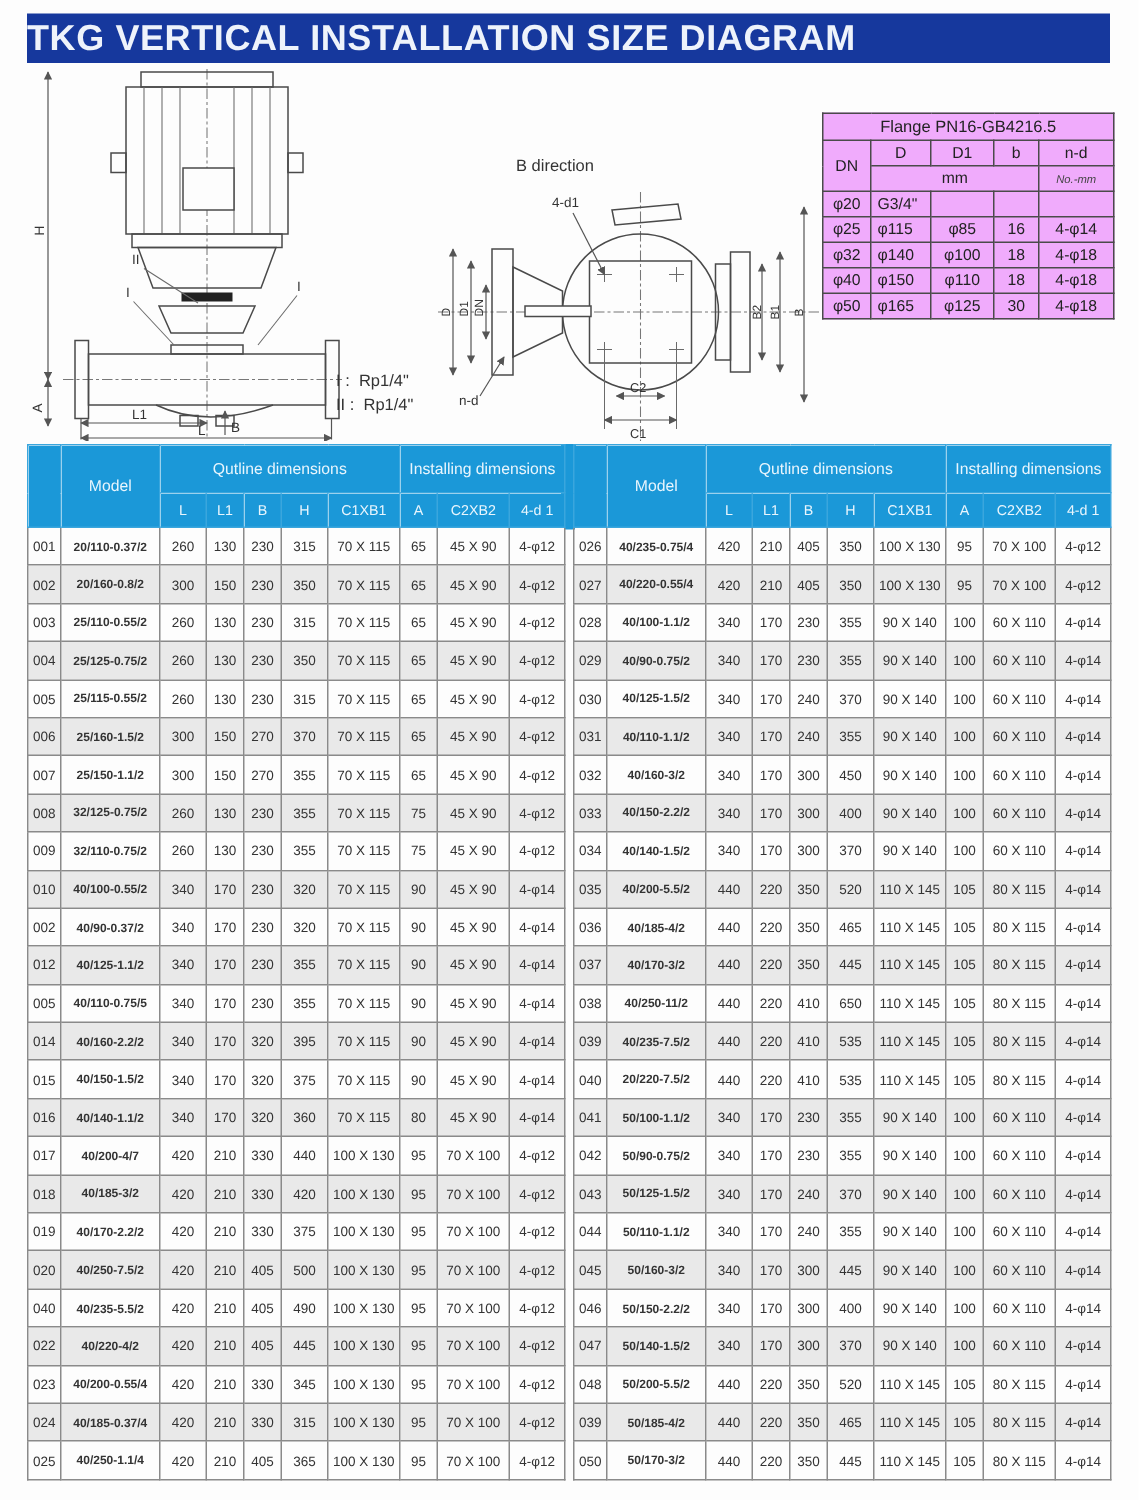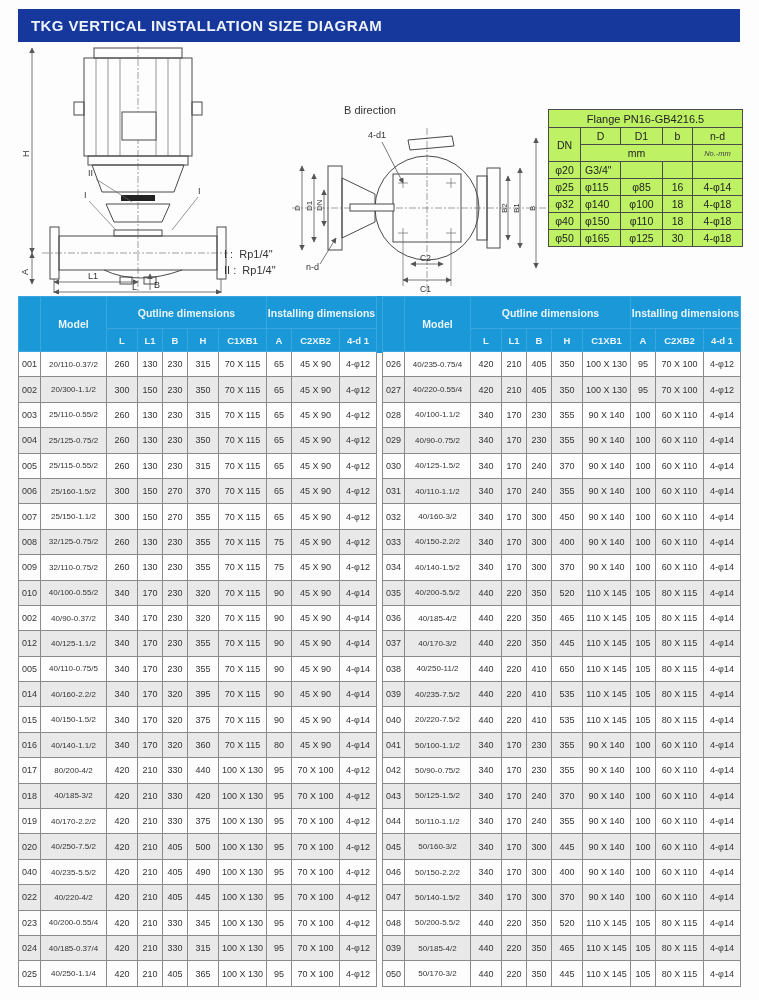--- a/index.html
+++ b/index.html
@@ -7,73 +7,73 @@
   body {
     width:759px; height:1000px;
     font-family:"Liberation Sans", sans-serif;
     position:relative; overflow:hidden;
   }
   .page { position:relative; width:759px; height:1000px; background:#fdfdfd; }
 
   .title-bar {
     position:absolute; left:18px; top:9px; width:722px; height:33px;
     background:#16389d; color:#eef3fb;
-    font-size:15px; font-weight:bold; line-height:33px;
-    padding-left:13px; letter-spacing:0.4px;
+    font-size:24px; font-weight:bold; line-height:33px;
+    letter-spacing:0.4px;
   }
 
   svg { position:absolute; }
   svg text { font-family:"Liberation Sans", sans-serif; fill:#333; }
   .draw { stroke:#4a4a4a; fill:none; stroke-width:1; }
   .thin { stroke:#6a6a6a; fill:none; stroke-width:0.7; }
   .dim  { stroke:#555; fill:none; stroke-width:0.8; }
   .cl   { stroke:#777; fill:none; stroke-width:0.7; stroke-dasharray:7 2 2 2; }
   .solid{ fill:#222; stroke:none; }
   .whitebox { fill:#fdfdfd; stroke:#4a4a4a; stroke-width:1; }
 
   .notes {
     position:absolute; left:224px; top:246px;
     font-size:11px; color:#333; line-height:16px; white-space:pre;
   }
 
   
   .flange-table {
-    position:absolute; left:548px; top:109px;
+    position:absolute; left:548px; top:75px;
     border-collapse:collapse; table-layout:fixed;
-    font-size:10.5px; color:#222; background:#bef264;
+    font-size:10.5px; color:#222; background:#f0abfc;
   }
   .flange-table th, .flange-table td {
     border:1px solid #4a4a4a; text-align:center;
     font-weight:normal; height:17px; padding:0 2px; overflow:hidden;
   }
   .flange-table .ft-title { font-size:11px; height:18px; }
   .flange-table .ft-small { font-size:7.5px; color:#444;font-style:italic; }
   .flange-table td:nth-child(2) { text-align:left; padding-left:4px; }
 
   
   .dim-table {
     position:absolute; top:296px; width:358px;
     border-collapse:collapse; table-layout:fixed;
     font-size:9px; color:#333;
   }
   .dim-table.left  { left:18px; }
   .dim-table.right { left:382px; }
   .dim-table th {
-    background:#1b98d8; color:#e8f5fd; font-weight:bold;
+    background:#1b98d8; color:#e8f5fd; font-weight:normal;
     border:1px solid #3aa6dd; overflow:hidden;margin-top:28px;
   }
   .dim-table thead tr:first-child th { height:32px; font-size:10.5px; }
   .dim-table thead tr:last-child  th { height:23px; font-size:9.5px; }
   .dim-table td {
     border:1px solid #8a8a8a; text-align:center;
     height:25.4px; padding:0 1px; overflow:hidden; white-space:nowrap;
   }
   .dim-table tbody tr:nth-child(even) { background:#e9e9e9; }
   .dim-table tbody tr:nth-child(odd)  { background:#fdfdfd; }
-  .dim-table td.c-model { font-size:8px; }
+  .dim-table td.c-model { font-size:8px;font-weight:bold; }
   .header-gap {
     position:absolute; left:374px; top:296px; width:10px; height:57px;
     background:#1b98d8;
   }
 </style>
 </head>
 <body>
 
 <div class="page">
 
@@ -299,21 +299,21 @@
           <td class="">130</td>
           <td class="">230</td>
           <td class="">315</td>
           <td class="">70 X 115</td>
           <td class="">65</td>
           <td class="">45 X 90</td>
           <td class="">4-φ12</td>
         </tr>
         <tr>
           <td class="c-num">002</td>
-          <td class="c-model">20/300-1.1/2</td>
+          <td class="c-model">20/160-0.8/2</td>
           <td class="">300</td>
           <td class="">150</td>
           <td class="">230</td>
           <td class="">350</td>
           <td class="">70 X 115</td>
           <td class="">65</td>
           <td class="">45 X 90</td>
           <td class="">4-φ12</td>
         </tr>
         <tr>
@@ -479,21 +479,21 @@
           <td class="">170</td>
           <td class="">320</td>
           <td class="">360</td>
           <td class="">70 X 115</td>
           <td class="">80</td>
           <td class="">45 X 90</td>
           <td class="">4-φ14</td>
         </tr>
         <tr>
           <td class="c-num">017</td>
-          <td class="c-model">80/200-4/2</td>
+          <td class="c-model">40/200-4/7</td>
           <td class="">420</td>
           <td class="">210</td>
           <td class="">330</td>
           <td class="">440</td>
           <td class="">100 X 130</td>
           <td class="">95</td>
           <td class="">70 X 100</td>
           <td class="">4-φ12</td>
         </tr>
         <tr>

